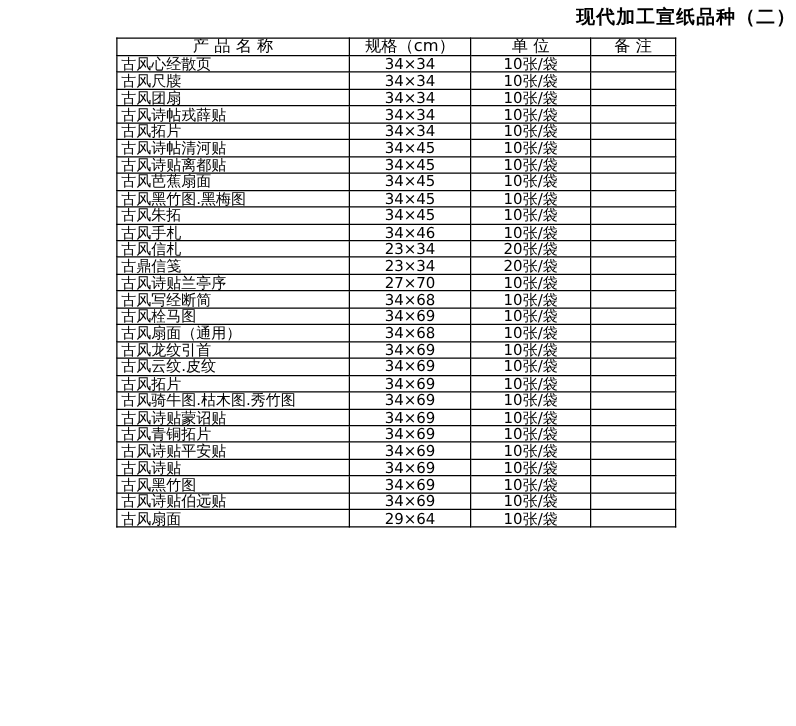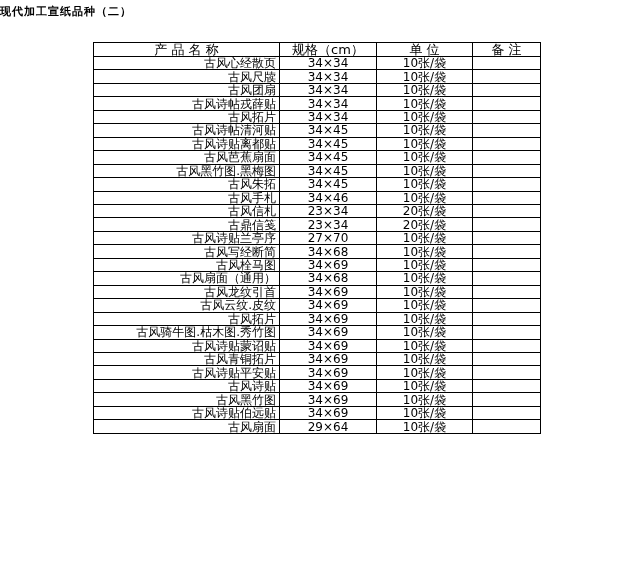--- a/index.html
+++ b/index.html
@@ -14,30 +14,30 @@
     background: #ffffff;
     font-family: "DejaVu Sans", "Liberation Sans", sans-serif;
     color: #000000;
     overflow: hidden;
   }
   .doc-title {
     position: absolute;
     top: 4px;
     left: 0;
     width: 100%;
-    text-align: left;
-    font-size: 11px;
+    text-align: right;
+    font-size: 15px;
     font-weight: bold;
     letter-spacing: 1px;
     margin: 0;
   }
   table.product-table {
     position: absolute;
     left: 93px;
-    top: 42px;
+    top: 30px;
     width: 447px;
     height: 392px;
     border-collapse: collapse;
     table-layout: fixed;
     font-size: 12px;
   }
   table.product-table th,
   table.product-table td {
     border: 1px solid #000000;
     padding: 0 3px;
@@ -47,21 +47,21 @@
     font-weight: normal;
   }
   table.product-table th {
     text-align: center;
     font-size: 13px;
   }
   col.c-name { width: 186px; }
   col.c-spec { width: 97px; }
   col.c-unit { width: 96px; }
   col.c-note { width: 68px; }
-  td.cell-name { text-align: right; }
+  td.cell-name { text-align: left; }
   td.cell-spec, td.cell-unit { text-align: center; }
   td.cell-note { text-align: left; }
 </style>
 </head>
 <body>
 
 <div class="page">
   <h1 class="doc-title">现代加工宣纸品种（二）</h1>
 
   <table class="product-table">

